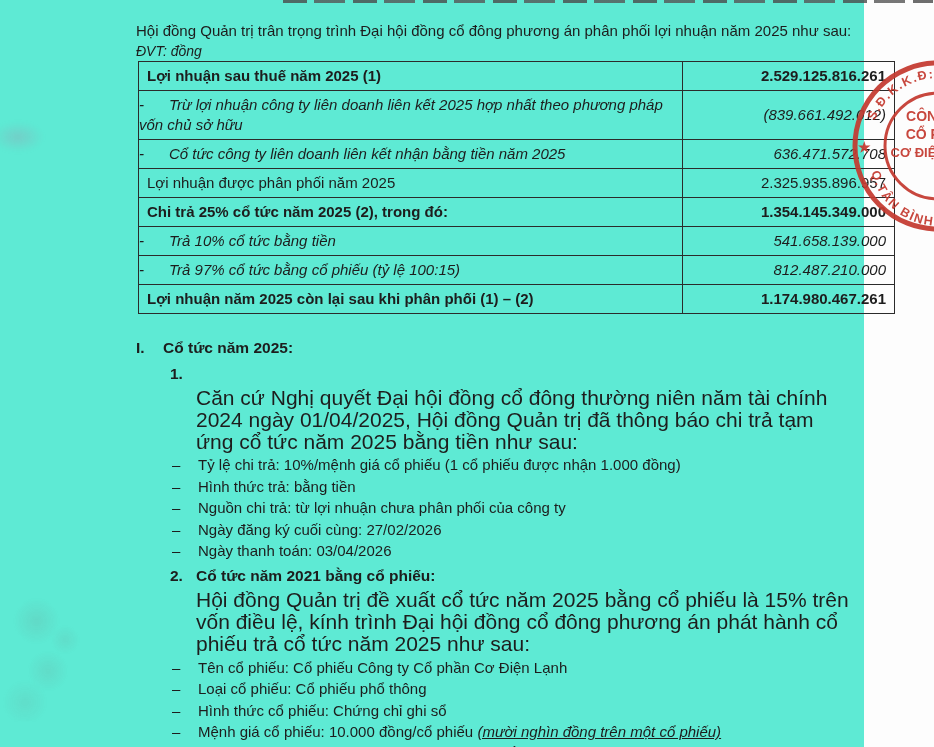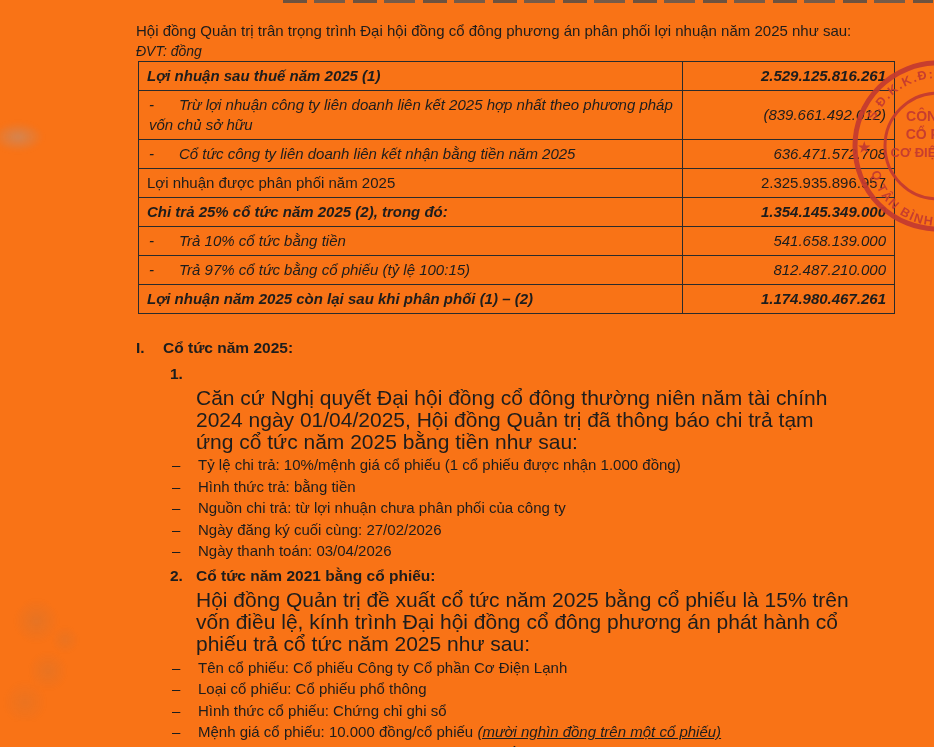--- a/index.html
+++ b/index.html
@@ -1,18 +1,18 @@
 <!DOCTYPE html>
 <html><head>
 <meta charset="utf-8">
 <style>
   html,body{margin:0;padding:0;}
   body{width:934px;height:747px;background:#fdfdfd;overflow:hidden;
        font-family:"Liberation Sans",sans-serif;color:#1d1d1d;}
-  .page{position:relative;width:934px;height:747px;background:#f97316;}
+  .page{position:relative;width:864px;height:747px;background:#5eead4;}
 
   
   .top-crop{position:absolute;top:0;left:283px;width:650px;height:3px;opacity:.8;
     background:repeating-linear-gradient(90deg,#4a4a4a 0 24px,rgba(74,74,74,0) 24px 31px,
                #555 31px 62px,rgba(74,74,74,0) 62px 70px);}
 
   
   .smudge1{position:absolute;left:-8px;top:122px;width:52px;height:30px;
     background:radial-gradient(ellipse at center,rgba(150,162,180,.38),rgba(150,162,180,0) 70%);
     filter:blur(2px);}
@@ -26,25 +26,25 @@
 
   .content{position:absolute;left:136px;top:20px;width:722px;}
   .intro{font-size:15px;line-height:21.5px;margin:0;}
   .unit{font-size:14px;font-style:italic;text-align:left;margin:1px 2px 2px 0;}
 
   table.profit{border-collapse:collapse;width:722px;table-layout:fixed;margin-left:2px;}
   table.profit td{border:1.6px solid #2b2b2b;font-size:15px;line-height:20px;
                   padding:4px 8px;vertical-align:middle;}
   td.c-label{width:527px;}
   td.c-value{width:195px;text-align:right;padding-right:12px;}
-  tr.row-bold{font-weight:700;font-style:italic;}
+  tr.row-bold{font-weight:700;}
   tr.row-italic{font-style:italic;}
   .t-dash{display:inline-block;width:30px;}
   .t-dash:empty{display:none;}
-  tr.row-italic td.c-label{padding-left:10px;font-style:italic;}
+  tr.row-italic td.c-label{padding-left:0;font-style:italic;}
 
   .sec-head{display:flex;margin:23px 0 4px 0;font-weight:700;font-size:15.5px;line-height:22px;}
   .sec-num{flex:0 0 27px;}
   .item{margin-left:34px;}
   .item-head{display:flex;font-weight:700;font-size:15.5px;line-height:22px;margin:3px 0 2px 0;}
   .item-num{flex:0 0 26px;}
   .item-para{margin:0 0 0 26px;font-size:21px;line-height:22.3px;width:660px;}
   .blist{margin:1px 0 2px 2px;}
   .bullet{display:flex;font-size:15px;line-height:21.5px;}
   .b-dash{flex:0 0 26px;}

